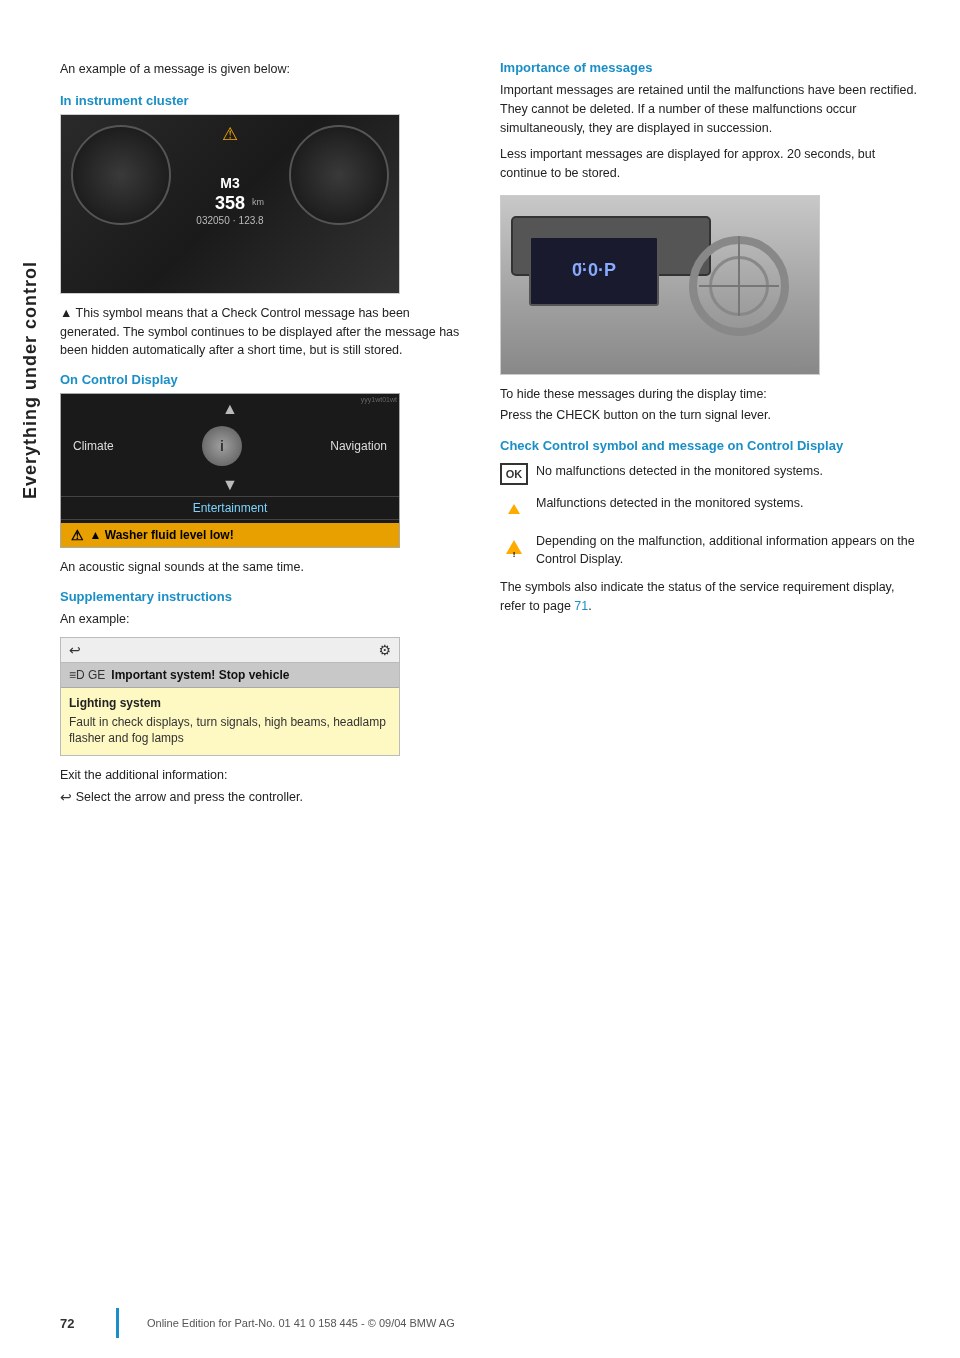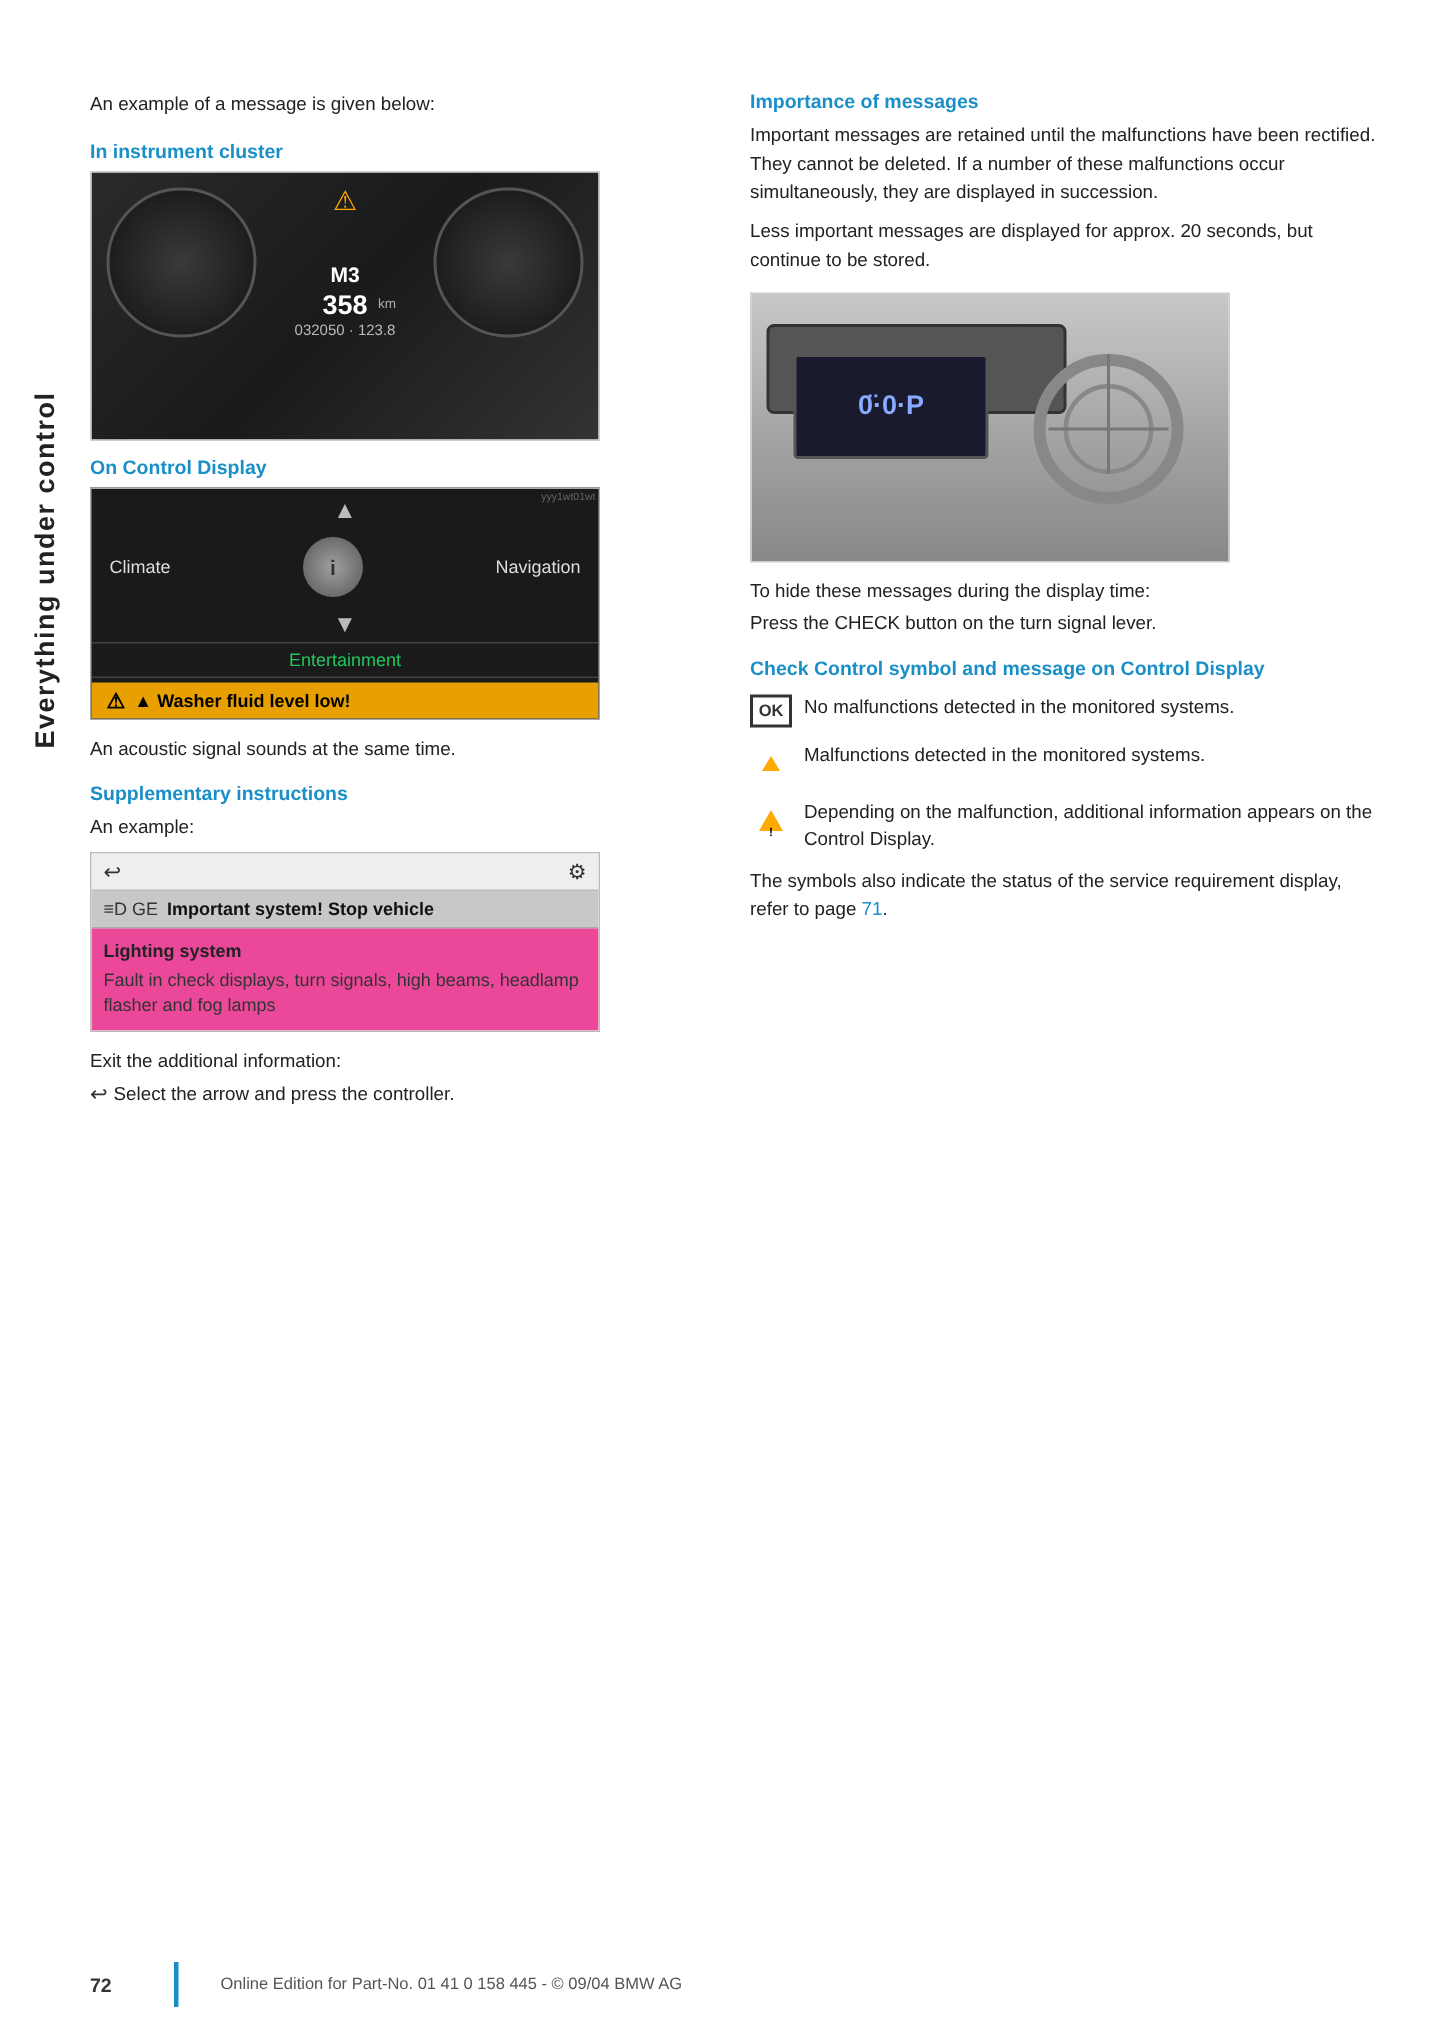--- a/index.html
+++ b/index.html
@@ -243,21 +243,21 @@
     .supp-header-icon {
       font-size: 12px;
       color: #333;
     }
     .supp-header-text {
       font-size: 12px;
       font-weight: bold;
       color: #111;
     }
     .supp-body {
-      background: #ec4899;
+      background: #fef9c3;
       padding: 8px;
     }
     .supp-body-title {
       font-size: 12px;
       font-weight: bold;
       color: #222;
       margin-bottom: 4px;
     }
     .supp-body-text {
       font-size: 12px;
@@ -466,20 +466,21 @@
         <div class="cluster-gauge-left"></div>
         <div class="cluster-gauge-right"></div>
         <div class="cluster-warning">⚠</div>
         <div class="cluster-m3">M3</div>
         <div class="cluster-358">358</div>
         <div class="cluster-unit">km</div>
         <div class="cluster-odo">032050 · 123.8</div>
       </div>
     </div>
 
+    <p class="symbol-text">▲ This symbol means that a Check Control message has been generated. The symbol continues to be displayed after the message has been hidden automatically after a short time, but is still stored.</p>
 
     <div class="section-title">On Control Display</div>
 
     <div class="control-display-img">
       <div class="cd-img-label">yyy1wt01wt</div>
 
       <div style="display:flex; flex-direction:column; height:100%; position:relative;">
 
         <div style="display:flex; justify-content:center; padding:6px 0 0 0;">
           <span style="color:#bbb; font-size:16px;">▲</span>
@@ -494,21 +495,21 @@
             </div>
           </div>
           <span class="cd-menu-item">Navigation</span>
         </div>
 
         <div style="display:flex; justify-content:center; padding:2px 0;">
           <span style="color:#bbb; font-size:16px;">▼</span>
         </div>
 
         <div style="display:flex; justify-content:center; padding:4px 0; border-top: 1px solid #444; border-bottom: 1px solid #444;">
-          <span style="color:#22c55e; font-size:12px;">Entertainment</span>
+          <span style="color:#7dd3fc; font-size:12px;">Entertainment</span>
         </div>
 
         <div class="cd-warning-bar">
           <span style="font-size:14px;">⚠</span>
           <span>▲ Washer fluid level low!</span>
         </div>
       </div>
     </div>
 
     <p class="acoustic-text">An acoustic signal sounds at the same time.</p>

